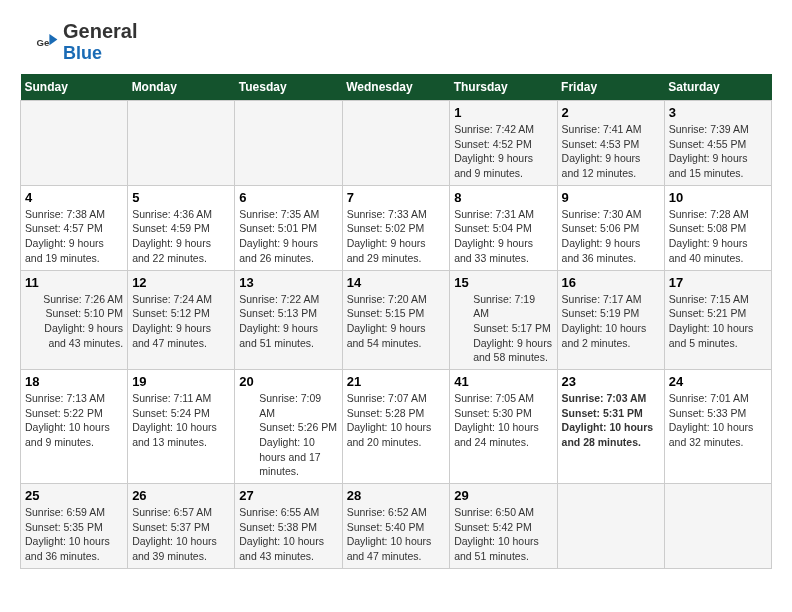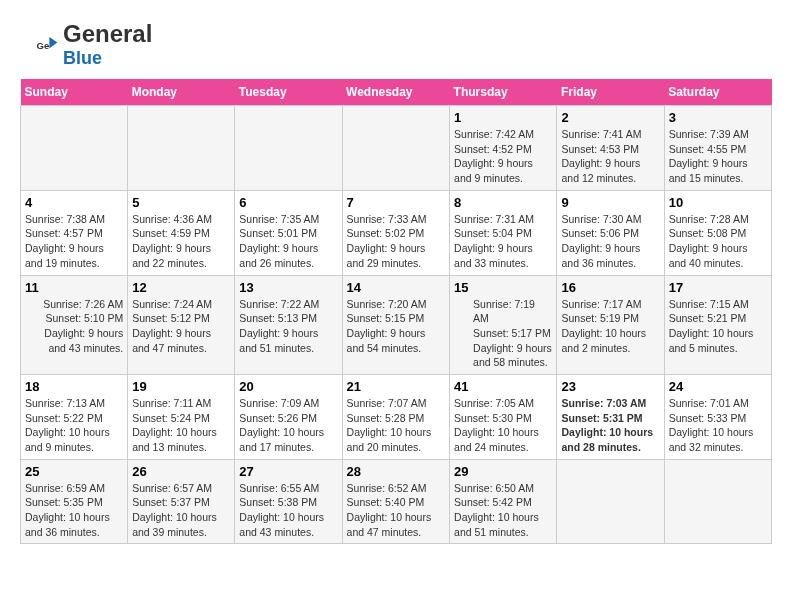--- a/index.html
+++ b/index.html
@@ -16,21 +16,21 @@
       align-items: flex-start;
       margin-bottom: 10px;
       margin-left: 15px;
     }
     .logo {
       display: flex;
       align-items: center;
       gap: 4px;
     }
     .logo-text-general {
-      font-size: 24px;
+      font-size: 20px;
       font-weight: bold;
       color: #333;
     }
     .logo-text-blue {
       font-size: 18px;
       font-weight: bold;
       color: #1a6bb5;
     }
     .logo-icon {
       width: 24px;
@@ -48,21 +48,21 @@
       font-size: 16px;
       font-weight: bold;
       color: #333;
     }
     table {
       width: 100%;
       border-collapse: collapse;
       font-size: 11px;
     }
     thead tr th {
-      background-color: #ec4899;
+      background-color: #14532d;
       color: #fff;
       padding: 6px 4px;
       text-align: left;
       font-size: 12px;
       font-weight: bold;
     }
     tbody tr td {
       border: 1px solid #ccc;
       padding: 4px 4px;
       vertical-align: top;
@@ -235,21 +235,21 @@
 Daylight: 10 hours and 9 minutes.</div>
         </td>
         <td>
           <div class="day-number">19</div>
           <div class="day-info" style="white-space: pre-line;">Sunrise: 7:11 AM
 Sunset: 5:24 PM
 Daylight: 10 hours and 13 minutes.</div>
         </td>
         <td>
           <div class="day-number">20</div>
-          <div class="day-info" style="white-space: pre-line;">Sunrise: 7:09 AM
+          <div class="day-info" style="white-space: pre-line; margin-left: 20px;">Sunrise: 7:09 AM
 Sunset: 5:26 PM
 Daylight: 10 hours and 17 minutes.</div>
         </td>
         <td>
           <div class="day-number">21</div>
           <div class="day-info" style="white-space: pre-line;">Sunrise: 7:07 AM
 Sunset: 5:28 PM
 Daylight: 10 hours and 20 minutes.</div>
         </td>
         <td>

